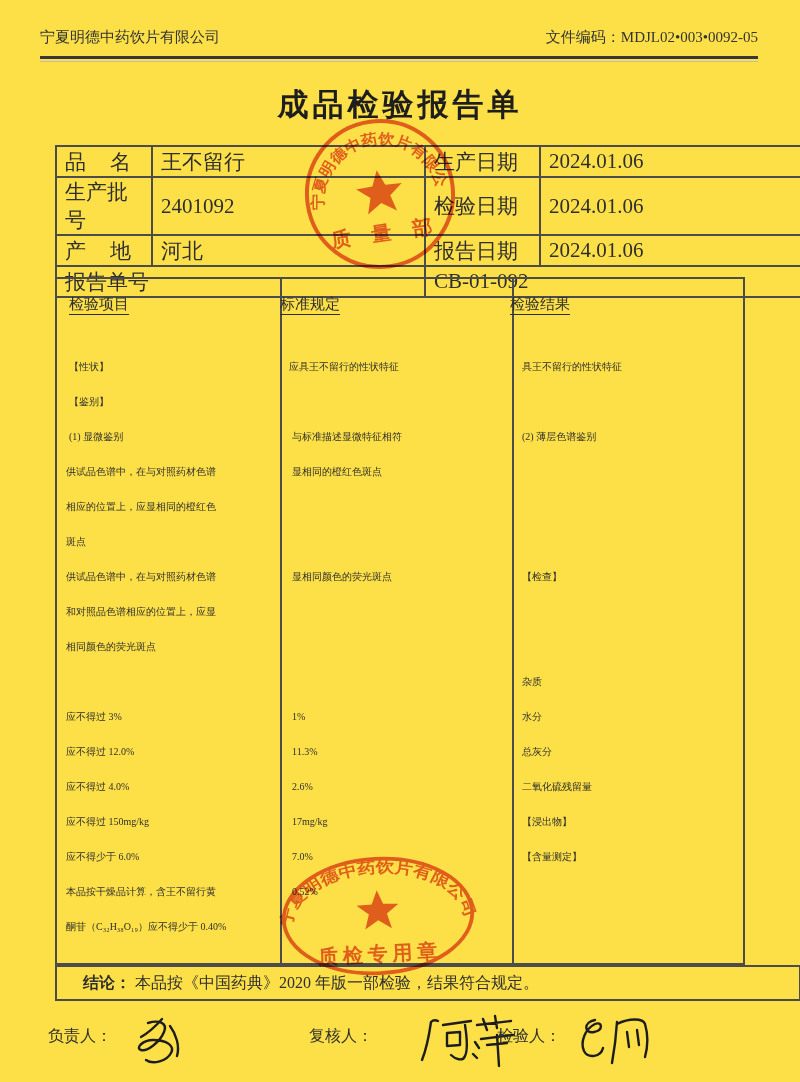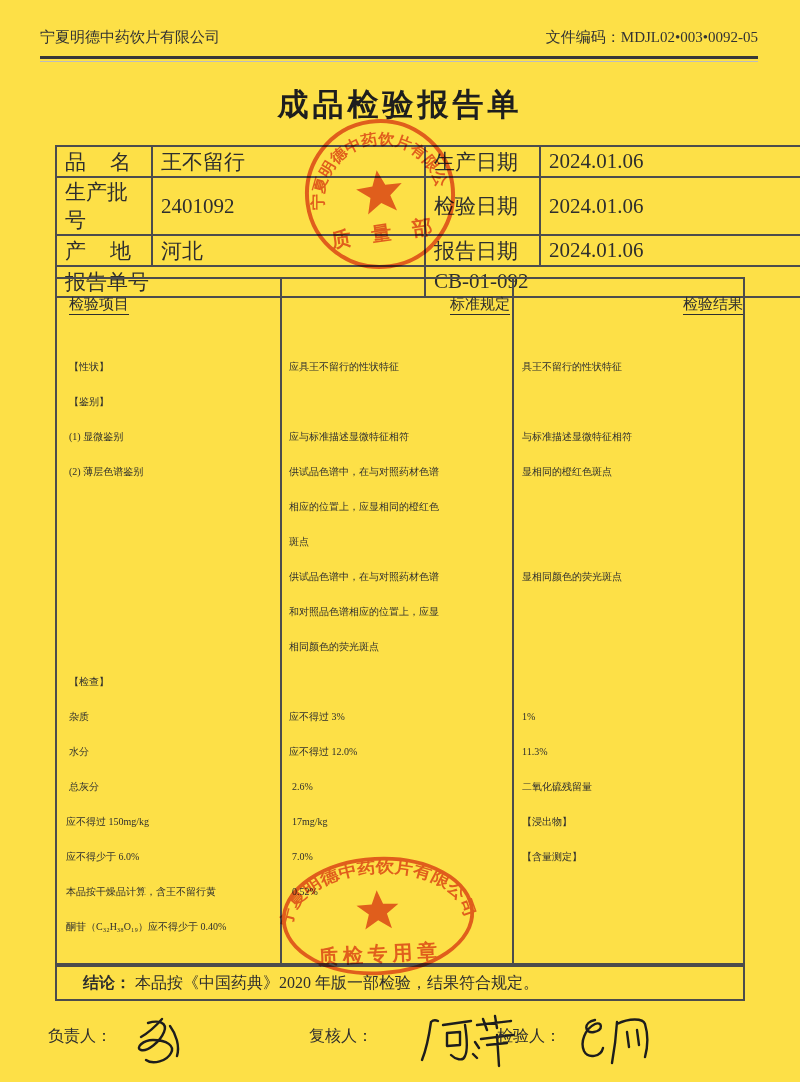--- a/index.html
+++ b/index.html
@@ -22,28 +22,28 @@
   td.lab .j{display:block;width:66px;text-align:justify;text-align-last:justify;}
   .col-a{width:78px;}.col-b{width:255px;}.col-c{width:97px;}.col-d{width:260px;}
 
   
   .mt{position:absolute;top:277px;left:55px;width:690px;height:688px;border:2px solid #4c4c4c;
       box-sizing:border-box;background:transparent;}
   .mt .vline{position:absolute;top:0;bottom:0;width:2px;background:#4c4c4c;}
   .mt-grid{position:relative;display:grid;grid-template-columns:223px 230px 233px;padding-top:12px;}
   .mt-grid .hcell{height:54px;font-size:15px;padding-top:4px;}
   .hc-item{padding-left:12px;}
-  .hc-center{text-align:right;}
+  .hc-center{text-align:left;}
   .hc-u{text-decoration:underline;text-underline-offset:5px;}
   .cell{font-size:10px;line-height:35px;white-space:pre-wrap;padding:0 8px 0 12px;color:#2e2e2e;}
   .cell.std{padding-left:9px;}
   .cell.res{padding-left:12px;}
 
   
-  .concl{position:absolute;top:965px;left:55px;width:690px;height:36px;border:2px solid #4c4c4c;
+  .concl{position:absolute;top:965px;left:55px;width:746px;height:36px;border:2px solid #4c4c4c;
          box-sizing:border-box;display:flex;align-items:center;padding-left:26px;font-size:16px;}
   .concl b{font-weight:bold;margin-right:4px;}
 
   
   .sigrow{position:absolute;top:1012px;left:48px;width:712px;height:64px;}
   .siggrp{position:absolute;display:flex;align-items:flex-start;justify-content:space-between;}
   .siggrp .slabel{font-size:16px;padding-top:14px;white-space:nowrap;}
   .g1{left:0;}.g2{left:261px;gap:30px;}.g3{left:449px;}
   .sigsvg{margin-left:10px;}
   .sigsvg path{fill:none;stroke:#1d1d1d;stroke-width:2.4;stroke-linecap:round;stroke-linejoin:round;}
@@ -112,21 +112,20 @@
 
       <div class="cell item">【性状】</div>
       <div class="cell std">应具王不留行的性状特征</div>
       <div class="cell res">具王不留行的性状特征</div>
 
       <div class="cell item">【鉴别】</div>
       <div class="cell std"></div>
       <div class="cell res"></div>
 
       <div class="cell item">(1) 显微鉴别</div>
-      <div class="cell std">应与标准描述显微特征相符</div>
       <div class="cell res">与标准描述显微特征相符</div>
 
       <div class="cell item">(2) 薄层色谱鉴别</div>
       <div class="cell std">供试品色谱中，在与对照药材色谱
 相应的位置上，应显相同的橙红色
 斑点</div>
       <div class="cell res">显相同的橙红色斑点</div>
 
       <div class="cell item"></div>
       <div class="cell std">供试品色谱中，在与对照药材色谱
@@ -140,20 +139,21 @@
 
       <div class="cell item">杂质</div>
       <div class="cell std">应不得过 3%</div>
       <div class="cell res">1%</div>
 
       <div class="cell item">水分</div>
       <div class="cell std">应不得过 12.0%</div>
       <div class="cell res">11.3%</div>
 
       <div class="cell item">总灰分</div>
+      <div class="cell std">应不得过 4.0%</div>
       <div class="cell res">2.6%</div>
 
       <div class="cell item">二氧化硫残留量</div>
       <div class="cell std">应不得过 150mg/kg</div>
       <div class="cell res">17mg/kg</div>
 
       <div class="cell item">【浸出物】</div>
       <div class="cell std">应不得少于 6.0%</div>
       <div class="cell res">7.0%</div>
 

